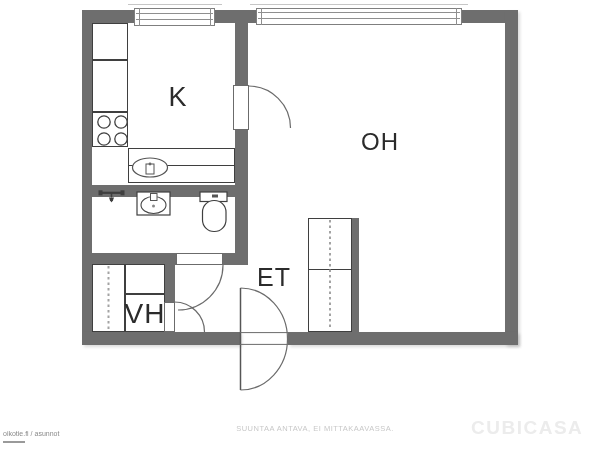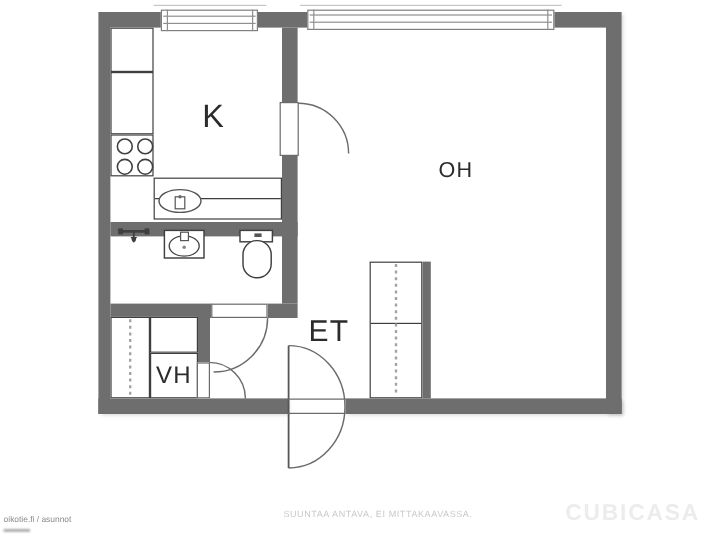--- a/index.html
+++ b/index.html
@@ -12,23 +12,23 @@
   .window{position:absolute;background:#fff;border:1px solid #7f7f7f;box-sizing:border-box;z-index:2;}
   .wline{position:absolute;background:#8f8f8f;z-index:3;}
   .sill{position:absolute;background:#c6c6c6;height:1px;z-index:1;}
   .leaf{position:absolute;background:#fff;border:1px solid var(--door,#6b6b6b);
         box-sizing:border-box;z-index:3;}
   .divider{position:absolute;background:var(--line,#3f3f3f);z-index:3;}
   svg.overlay{position:absolute;left:0;top:0;z-index:4;}
   .room-label{position:absolute;transform:translate(-50%,-50%);color:var(--label,#2b2b2b);
               letter-spacing:1px;z-index:5;white-space:nowrap;}
   .lbl-k{left:178px;top:97px;font-size:27px;}
-  .lbl-oh{left:380px;top:142px;font-size:18px;}
+  .lbl-oh{left:380px;top:142px;font-size:24px;}
   .lbl-et{left:274px;top:277px;font-size:25px;}
-  .lbl-vh{left:145px;top:314px;font-size:20px;}
+  .lbl-vh{left:145px;top:314px;font-size:28px;}
   .disclaimer{position:absolute;left:50%;transform:translateX(-50%);top:424px;font-size:7.5px;
               letter-spacing:.5px;color:var(--disclaimer,#c8c8c8);z-index:5;white-space:nowrap;margin-left:15px;}
   .brand{position:absolute;left:471px;top:417px;font-size:19px;font-weight:bold;
          letter-spacing:1.5px;color:var(--brand,#ececec);z-index:5;}
   .watermark{position:absolute;left:3px;top:430px;font-size:7px;color:var(--watermark,#8a8a8a);
              filter:blur(.6px);z-index:5;white-space:nowrap;}
   .watermark-sub{position:absolute;left:3px;top:441px;width:22px;height:2px;background:#9a9a9a;
              filter:blur(.7px);z-index:5;}
 </style>
 </head>

